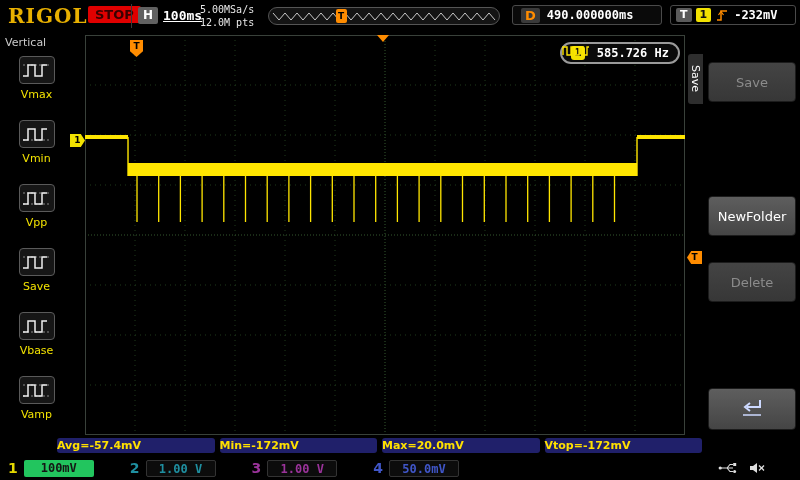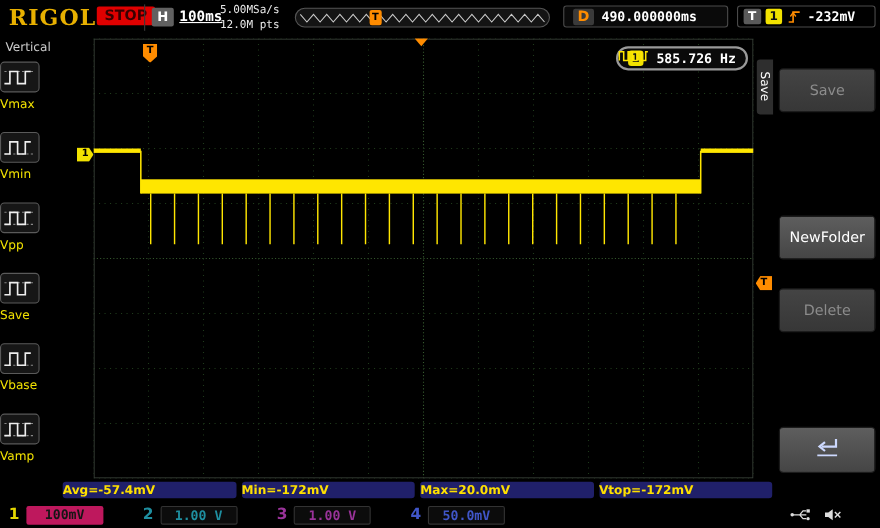--- a/index.html
+++ b/index.html
@@ -23,21 +23,21 @@
   .d-val{color:#fff;font-size:12px;font-weight:bold;font-family:"DejaVu Sans Mono",monospace;}
   .t-group{position:absolute;left:670px;top:5px;height:20px;width:126px;border:1px solid #4a4a4a;border-radius:3px;display:flex;align-items:center;gap:4px;padding:0 5px;box-sizing:border-box;}
   .t-badge{background:#5a5a5a;color:#fff;font-weight:bold;font-size:11px;padding:0 4px;border-radius:2px;line-height:14px;}
   .t-src{background:#f2e200;color:#111;font-weight:bold;font-size:11px;padding:0 4px;border-radius:2px;line-height:14px;}
   .t-glyph{display:inline-flex;}
   .t-val{color:#fff;font-size:12px;font-weight:bold;font-family:"DejaVu Sans Mono",monospace;}
 
   
   .sidebar{position:absolute;left:0;top:32px;width:57px;height:404px;}
   .sidebar-title{color:#ccc;font-size:11px;padding:4px 0 2px 5px;}
-  .side-item{width:57px;height:64px;text-align:left;padding-top:5px;box-sizing:border-box;cursor:pointer;}
+  .side-item{width:57px;height:64px;text-align:center;padding-top:5px;box-sizing:border-box;cursor:pointer;padding-left:16px;}
   .side-icon{display:inline-block;width:36px;height:28px;background:#161616;border:1px solid #5a5a5a;border-radius:4px;box-sizing:border-box;}
   .side-label{display:block;color:#f2e200;font-size:11px;margin-top:1px;}
 
   
   .plot{position:absolute;left:85px;top:35px;width:600px;height:400px;background:#000;}
   .plot svg{position:absolute;left:0;top:0;}
   .trig-flag{position:absolute;left:45px;top:5px;width:13px;height:17px;background:#ff8c00;color:#000;font-size:9px;font-weight:bold;text-align:center;line-height:12px;clip-path:polygon(0 0,100% 0,100% 66%,50% 100%,0 66%);}
   .center-marker{position:absolute;left:292px;top:0;width:0;height:0;border-left:6px solid transparent;border-right:6px solid transparent;border-top:7px solid #ff8c00;}
   .freq-box{position:absolute;right:5px;top:7px;height:22px;display:flex;align-items:center;gap:6px;padding:0 9px;background:#0a0a0a;border:2px solid #9a9a9a;border-radius:11px;box-sizing:border-box;}
   .freq-ch{background:#f2e200;color:#111;font-weight:bold;font-size:11px;min-width:14px;border-radius:3px;text-align:center;line-height:14px;}
@@ -214,21 +214,21 @@
   <div class="measure-bar">
     <span class="meas">Avg=-57.4mV</span>
     <span class="meas">Min=-172mV</span>
     <span class="meas">Max=20.0mV</span>
     <span class="meas">Vtop=-172mV</span>
   </div>
 
   <footer class="chbar">
     <div class="ch">
       <span class="ch-num" style="color: rgb(229, 216, 0);">1</span>
-      <span class="ch-box" style="background: #be185d; color: rgb(21, 21, 21); border: none;">100mV</span>
+      <span class="ch-box" style="background: #22c55e; color: rgb(21, 21, 21); border: none;">100mV</span>
     </div>
     <div class="ch">
       <span class="ch-num" style="color: rgb(31, 143, 160);">2</span>
       <span class="ch-box" style="color: rgb(31, 143, 160);">1.00 V</span>
     </div>
     <div class="ch">
       <span class="ch-num" style="color: rgb(154, 51, 154);">3</span>
       <span class="ch-box" style="color: rgb(154, 51, 154);">1.00 V</span>
     </div>
     <div class="ch">

